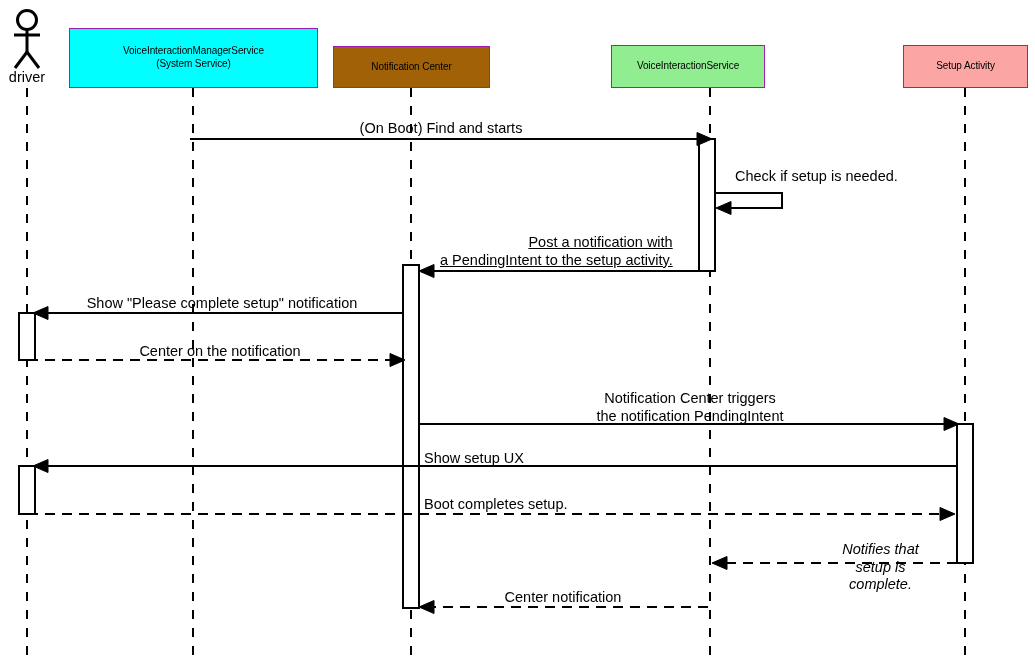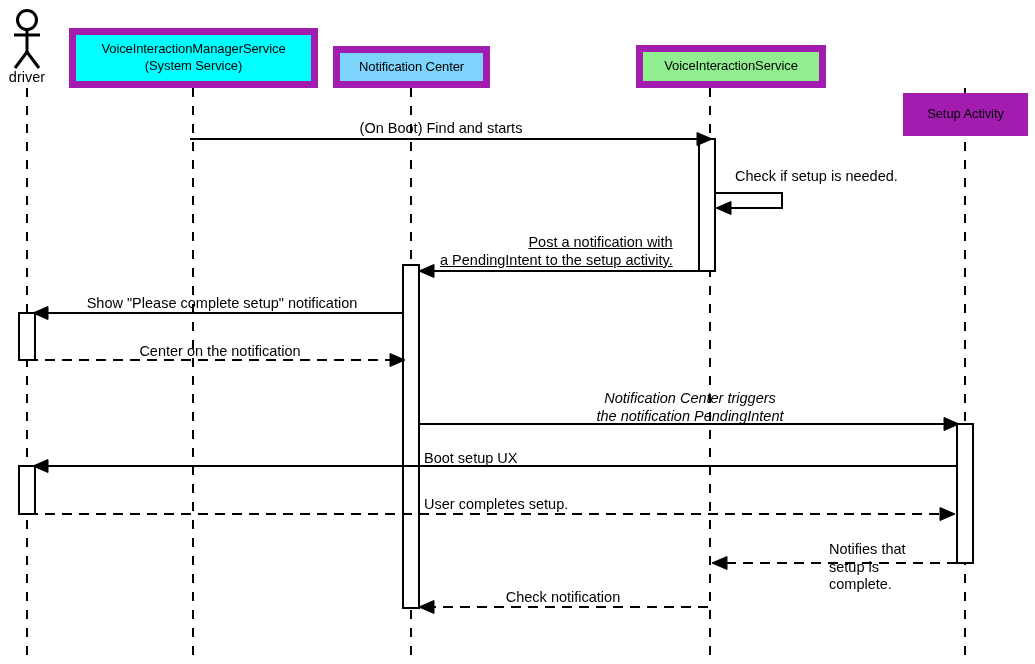--- a/index.html
+++ b/index.html
@@ -20,26 +20,26 @@
   #svg-layer {
     position: absolute;
     top: 0;
     left: 0;
     width: 1035px;
     height: 664px;
   }
   .lifeline-box {
     position: absolute;
     box-sizing: border-box;
-    border: 7px solid #a21caf;
+    border: 1px solid #a21caf;
     display: flex;
     align-items: center;
     justify-content: center;
     text-align: center;
-    font-size: 13px;
+    font-size: 10px;
     line-height: 1.28;
     color: #000000;
     white-space: pre-line;
     letter-spacing: -0.1px;
   }
   .lifeline-box.cyan { background: #00ffff; }
   .lifeline-box.green { background: #90ee90; }
   .actor-label {
     position: absolute;
     font-size: 14.5px;
@@ -49,21 +49,21 @@
   }
   .msg-label {
     position: absolute;
     font-size: 14.5px;
     line-height: 1.22;
     color: #000000;
     white-space: pre-line;
   }
   .msg-label.center { text-align: center; transform: translateX(-50%); }
   .msg-label.left   { text-align: right; }
-  .msg-label.right  { text-align: left; transform: translateX(-100%); }
+  .msg-label.right  { text-align: center; transform: translateX(-100%); font-style: italic; }
 </style>
 </head>
 <body>
 
 <div id="diagram">
   <svg id="svg-layer" viewBox="0 0 1035 664" xmlns="http://www.w3.org/2000/svg">
       <line x1="27" y1="88" x2="27" y2="660" stroke="#000000" stroke-width="2" stroke-dasharray="9 9"></line>
       <line x1="193" y1="88" x2="193" y2="660" stroke="#000000" stroke-width="2" stroke-dasharray="9 9"></line>
       <line x1="411" y1="88" x2="411" y2="660" stroke="#000000" stroke-width="2" stroke-dasharray="9 9"></line>
       <line x1="710" y1="88" x2="710" y2="660" stroke="#000000" stroke-width="2" stroke-dasharray="9 9"></line>
@@ -98,29 +98,29 @@
       <polygon points="955,514 940,507.5 940,520.5" fill="#000000" stroke="#000000" stroke-width="1"></polygon>
       <line x1="957" y1="563" x2="725" y2="563" stroke="#000000" stroke-width="2" fill="none" stroke-dasharray="10 7"></line>
       <polygon points="712,563 727,556.5 727,569.5" fill="#000000" stroke="#000000" stroke-width="1"></polygon>
       <line x1="708" y1="607" x2="432" y2="607" stroke="#000000" stroke-width="2" fill="none" stroke-dasharray="10 7"></line>
       <polygon points="419,607 434,600.5 434,613.5" fill="#000000" stroke="#000000" stroke-width="1"></polygon>
     </svg>
   <div id="overlay">
       <div class="actor-label" style="left: -33px; top: 69px; width: 120px;">driver</div>
       <div class="lifeline-box cyan" style="left: 69px; top: 28px; width: 249px; height: 60px; background: rgb(0, 255, 255);"><span>VoiceInteractionManagerService
 (System Service)</span></div>
-      <div class="lifeline-box cyan" style="left: 333px; top: 46px; width: 157px; height: 42px; background: #7dd3fc;"><span>Notification Center</span></div>
-      <div class="lifeline-box green" style="left: 611px; top: 45px; width: 190px; height: 43px; background: rgb(144, 238, 144); margin-left: 25px;"><span>VoiceInteractionService</span></div>
-      <div class="lifeline-box green" style="left: 903px; top: 45px; width: 125px; height: 43px; background: #a21caf; margin-top: 48px;"><span>Setup Activity</span></div>
+      <div class="lifeline-box cyan" style="left: 333px; top: 46px; width: 157px; height: 42px; background: #a16207;"><span>Notification Center</span></div>
+      <div class="lifeline-box green" style="left: 611px; top: 45px; width: 154px; height: 43px; background: rgb(144, 238, 144);"><span>VoiceInteractionService</span></div>
+      <div class="lifeline-box green" style="left: 903px; top: 45px; width: 125px; height: 43px; background: #fca5a5;"><span>Setup Activity</span></div>
       <div class="msg-label center" style="left: 441px; top: 120px;">(On Boot) Find and starts</div>
       <div class="msg-label left" style="left: 735px; top: 168px;">Check if setup is needed.</div>
       <div class="msg-label left" style="left: 440px; top: 234px; text-decoration: underline;">Post a notification with
 a PendingIntent to the setup activity.</div>
       <div class="msg-label center" style="left: 222px; top: 295px;">Show "Please complete setup" notification</div>
       <div class="msg-label center" style="left: 220px; top: 343px;">Center on the notification</div>
-      <div class="msg-label center" style="left: 690px; top: 390px; font-style: italic;">Notification Center triggers
+      <div class="msg-label center" style="left: 690px; top: 390px;">Notification Center triggers
 the notification PendingIntent</div>
-      <div class="msg-label left" style="left: 424px; top: 450px;">Boot setup UX</div>
-      <div class="msg-label left" style="left: 424px; top: 496px;">User completes setup.</div>
+      <div class="msg-label left" style="left: 424px; top: 450px;">Show setup UX</div>
+      <div class="msg-label left" style="left: 424px; top: 496px;">Boot completes setup.</div>
       <div class="msg-label right" style="left: 932px; top: 541px;">Notifies that setup is complete.</div>
-      <div class="msg-label center" style="left: 563px; top: 589px;">Check notification</div>
+      <div class="msg-label center" style="left: 563px; top: 589px;">Center notification</div>
     </div>
 </div>
 
 </body></html>

